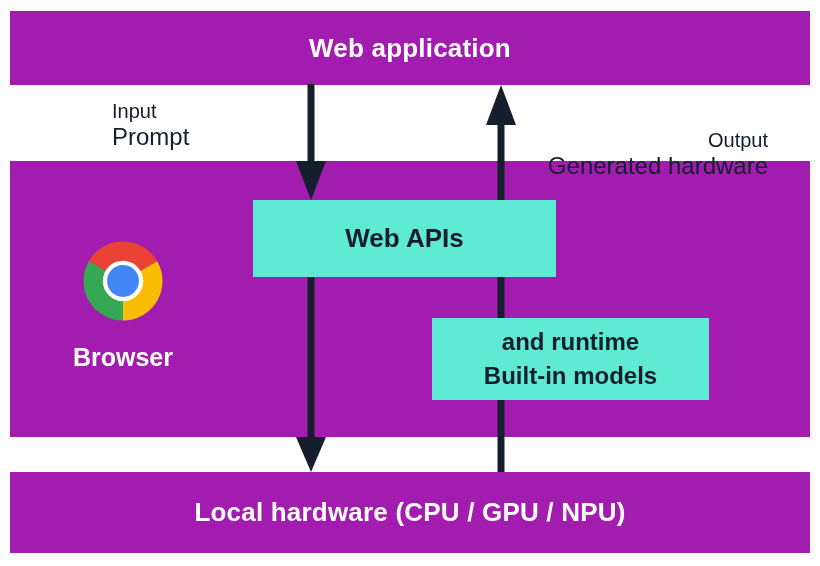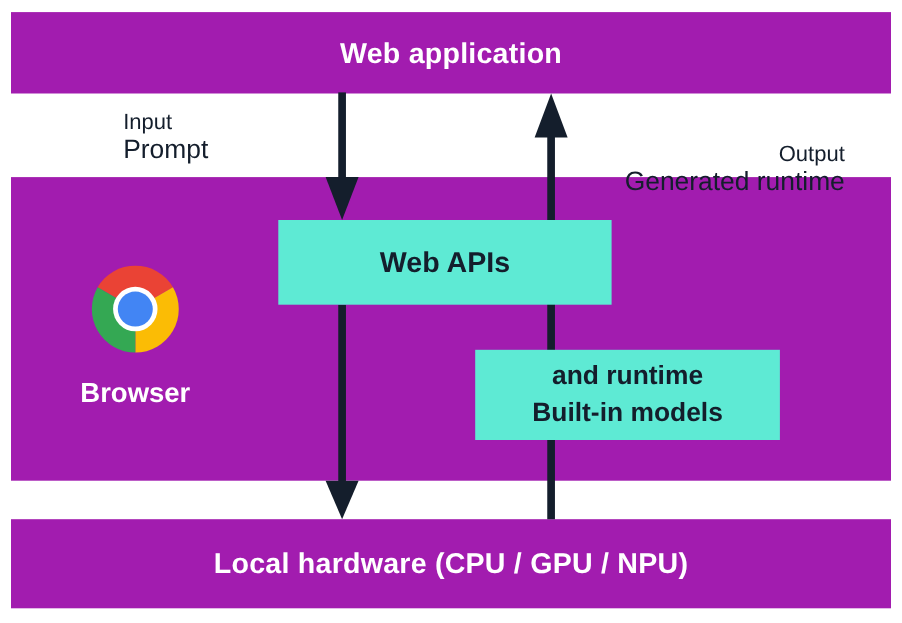--- a/index.html
+++ b/index.html
@@ -51,21 +51,21 @@
   <div class="bar top-bar">
     <span class="bar-label">Web application</span>
   </div>
 
   <div class="gap-label input-group">
     <div class="gap-caption">Input</div>
     <div class="gap-value">Prompt</div>
   </div>
   <div class="gap-label output-group">
     <div class="gap-caption">Output</div>
-    <div class="gap-value">Generated runtime</div>
+    <div class="gap-value">Generated hardware</div>
   </div>
 
   <div class="bar middle-section"></div>
 
   <svg class="arrows" width="820" height="566" viewBox="0 0 820 566" aria-hidden="true">
     <g>
       <line x1="311" y1="84" x2="311" y2="166" stroke="#141e2c" stroke-width="7"></line>
       <polygon points="296,161 326,161 311,200" fill="#141e2c"></polygon>
     </g>
     <g>

